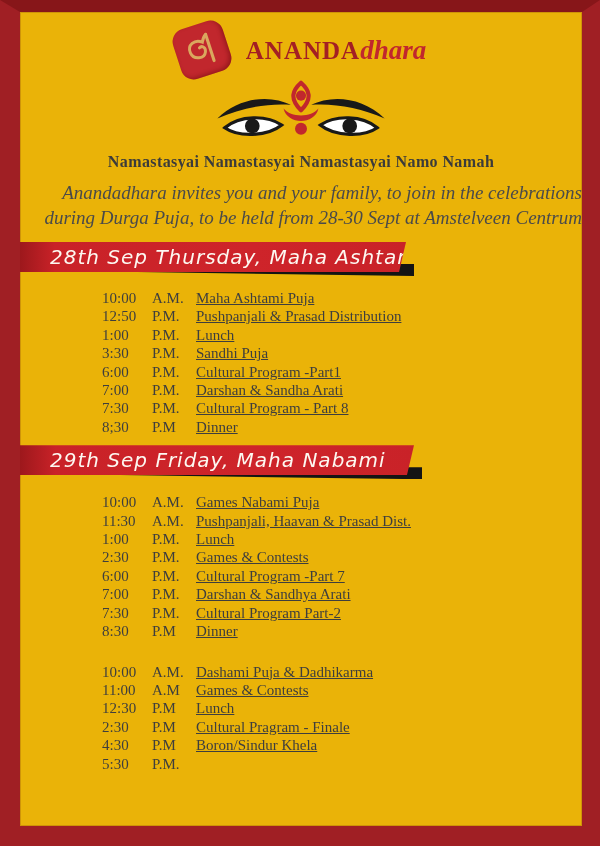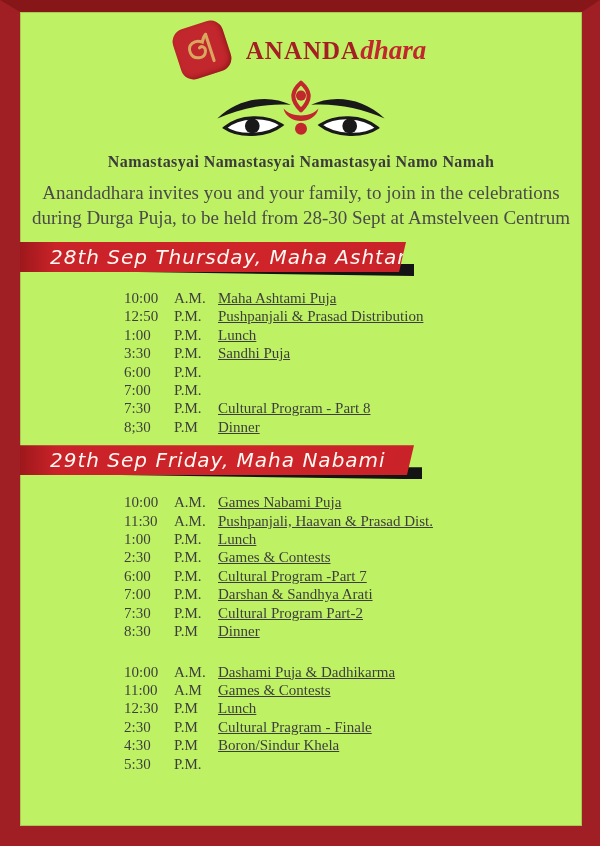--- a/index.html
+++ b/index.html
@@ -3,21 +3,21 @@
 <meta charset="utf-8">
 <title>Durga Puja Flyer</title>
 <style>
   html,body { margin:0; padding:0; background:#ffffff; }
   * { box-sizing: border-box; }
 
   .flyer {
     position: relative;
     width: 600px; height: 846px;
     margin: 0 auto;
-    background: #bef264;
+    background: #eab308;
     border-style: solid;
     border-color: #a01f24;
     border-top-color: #871619;
     border-width: 12px 18px 20px 20px;
     box-shadow: inset 0 0 0 1px rgba(90,10,10,0.18);
     overflow: hidden;
     font-family: "Liberation Serif", serif;
   }
 
   
@@ -54,22 +54,22 @@
   
   .verse {
     margin-top: 3px;
     text-align: center;
     font-size: 16px; font-weight: 700;
     color: #3b3b3b; line-height: 22px;
     letter-spacing: 0.4px;
   }
   .invitation {
     margin-top: 7px;
-    text-align: center;
-    font-size: 19px; 
+    text-align: right;
+    font-size: 19px; font-style: italic;
     color: #4a4a4a; line-height: 25px;
   }
 
   
   .day { position: relative; }
   #days .day:nth-child(1) { margin-top: 12px; }
   #days .day:nth-child(2) { margin-top: 9px; }
   #days .day:nth-child(3) { margin-top: 8px; }
 
   .day-banner {
@@ -98,21 +98,21 @@
   .banner-label {
     font-family: "DejaVu Sans", sans-serif;
     font-style: italic;
     font-size: 20px;
     color: #fdf8f1;
     letter-spacing: 1px;
     white-space: nowrap;
   }
 
   .day-rows {
-    margin-left: 104px;
+    margin-left: 82px;
     font-size: 15px; color: #3e3e3e; line-height: 18.4px;
   }
   #days .day:nth-child(1) .day-rows { margin-top: 17px; }
   #days .day:nth-child(2) .day-rows { margin-top: 18px; }
   #days .day:nth-child(3) .day-rows { margin-top: 22px; }
 
   .sched-row { display: flex; }
   .row-time  { width: 50px; flex: 0 0 auto; }
   .row-ampm  { width: 44px; flex: 0 0 auto; }
   .row-event { flex: 1; text-decoration: underline; }
@@ -189,25 +189,27 @@
 
   <div class="sched-row">
     <span class="row-time">3:30</span>
     <span class="row-ampm">P.M.</span>
     <span class="row-event">Sandhi Puja</span>
   </div>
 
   <div class="sched-row">
     <span class="row-time">6:00</span>
     <span class="row-ampm">P.M.</span>
+    <span class="row-event">Cultural Program -Part1</span>
   </div>
 
   <div class="sched-row">
     <span class="row-time">7:00</span>
     <span class="row-ampm">P.M.</span>
+    <span class="row-event">Darshan &amp; Sandha Arati</span>
   </div>
 
   <div class="sched-row">
     <span class="row-time">7:30</span>
     <span class="row-ampm">P.M.</span>
     <span class="row-event">Cultural Program - Part 8</span>
   </div>
 
   <div class="sched-row">
     <span class="row-time">8;30</span>

